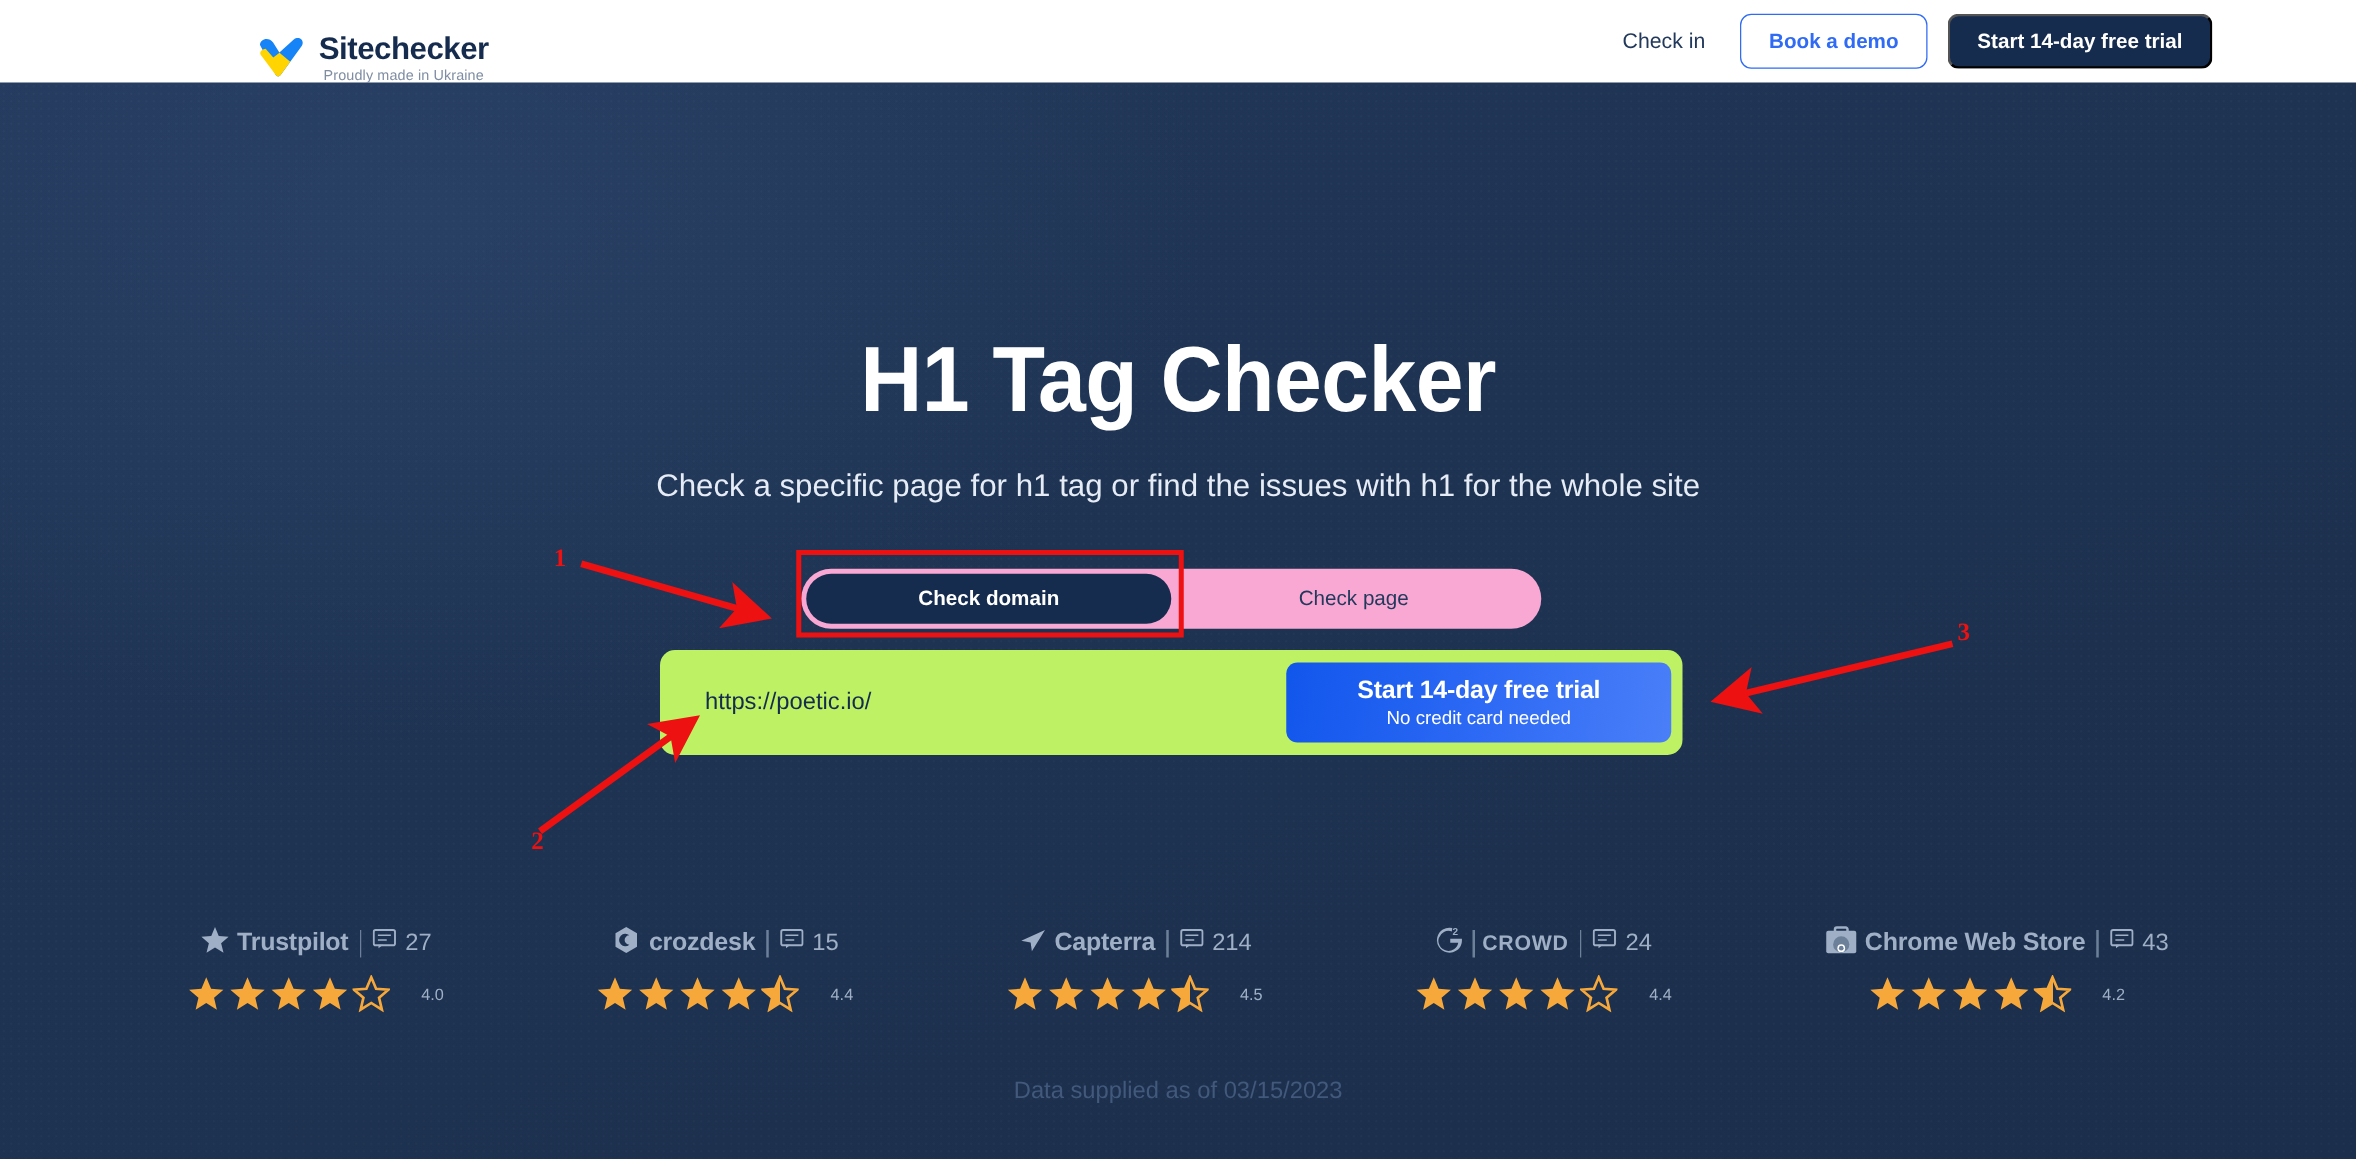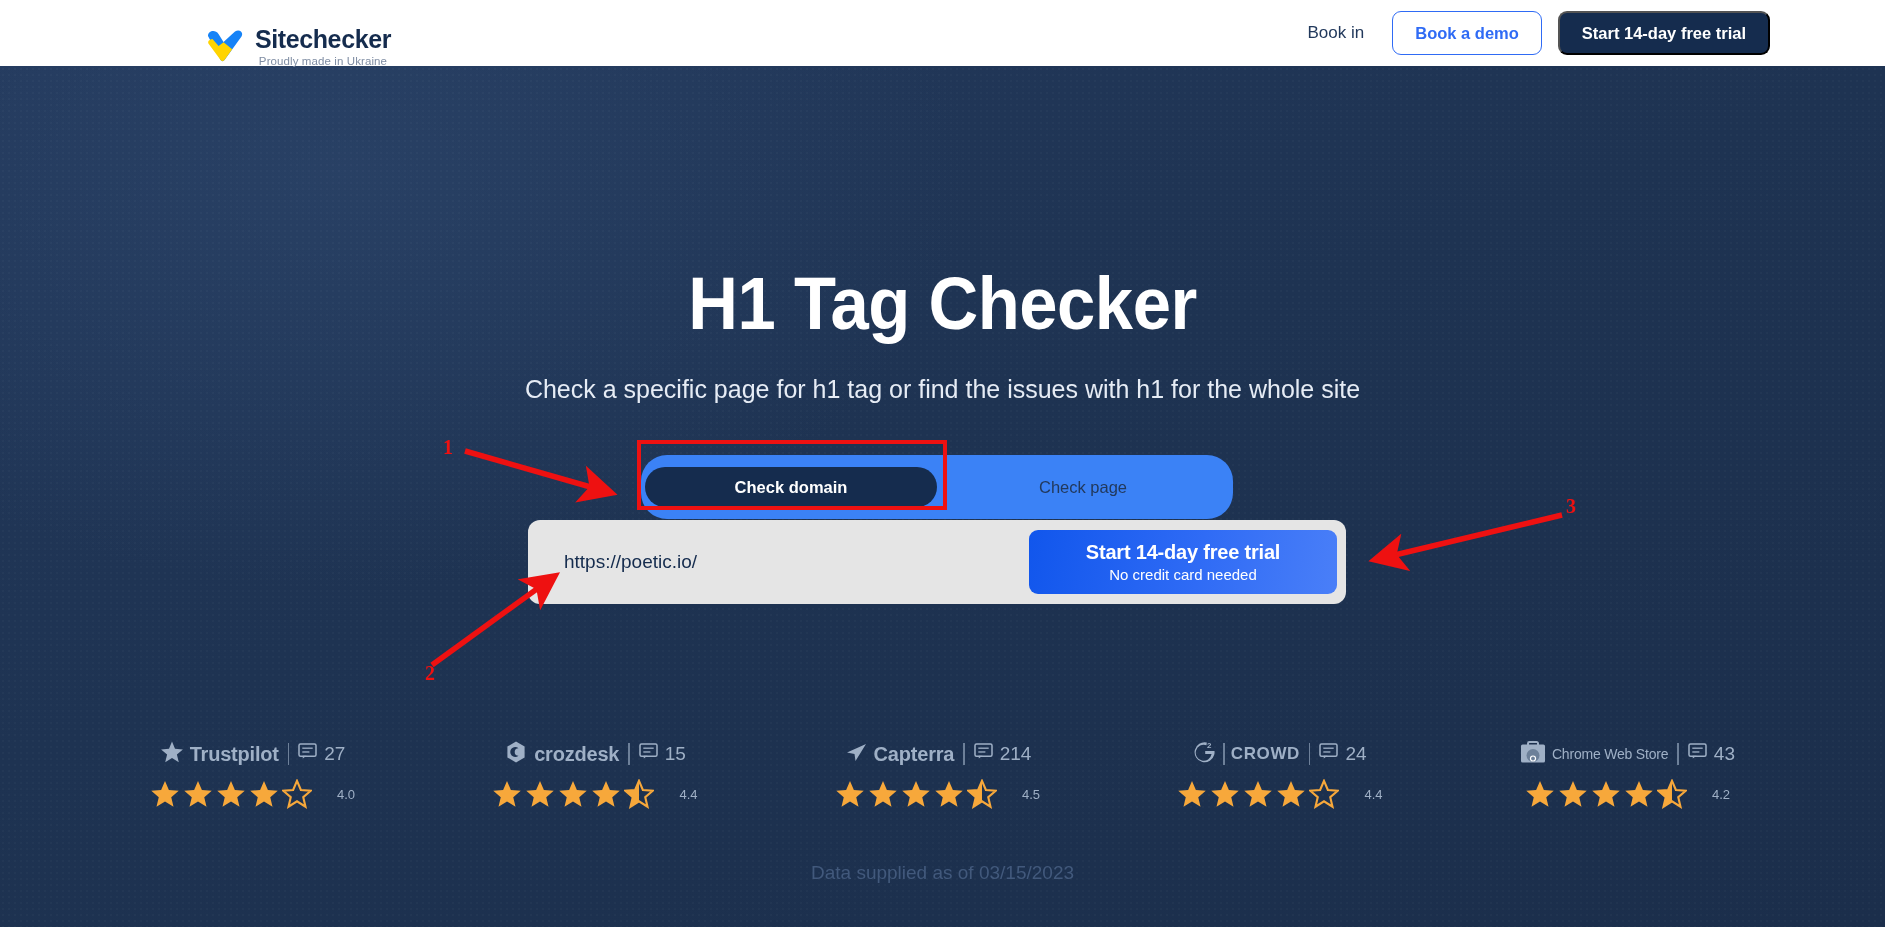--- a/index.html
+++ b/index.html
@@ -79,39 +79,39 @@
     transform:scaleX(0.93); transform-origin:center;
   }
   .h1-sub {
     position:absolute; left:0; top:375px; width:1885px; text-align:center;
     font-size:25px; color:#e6ecf5; font-weight:400;
   }
 
   
   .toggle {
     position:absolute; left:641px; top:455px;
-    width:592px; height:64px;
-    background:#3b82f6; border-radius:26px;
+    width:592px; height:48px;
+    background:#f9a8d4; border-radius:26px;
     display:flex; align-items:center; padding:4px;
     z-index:6;
   }
   .toggle-opt {
     flex:1 1 50%; height:40px; border-radius:22px;
     display:flex; align-items:center; justify-content:center;
     font-size:16.5px; cursor:pointer; color:#22395c;
   }
   .toggle-opt.active {
     background:#152c4e; color:#ffffff; font-weight:bold;
   }
 
   
   .searchbar {
     position:absolute; left:528px; top:520px;
     width:818px; height:84px;
-    background:#e5e5e5; border-radius:12px;
+    background:#bef264; border-radius:12px;
     display:flex; align-items:center; justify-content:center;
     padding:0 9px 0 36px;
     z-index:6;
   }
   .url-input {
     border:none; outline:none; background:transparent;
     font-family:"Liberation Sans", sans-serif;
     font-size:19px; color:#152c4e; flex:1 1 auto; height:60px;
   }
   .btn-cta {
@@ -126,21 +126,21 @@
 
   
   .ratings {
     position:absolute; left:150px; top:740px; width:1585px;
     display:flex; justify-content:space-between; align-items:flex-start;gap:13px;
   }
   .rating-card { display:flex; flex-direction:column; align-items:center; gap:11px; }
   .rating-top { display:flex; align-items:center; gap:9px; }
   .brand { display:flex; align-items:center; gap:6px; color:#9fb0c6; }
   .brand-name { font-size:20px; font-weight:bold; letter-spacing:-0.2px; white-space:nowrap; }
-  .brand-name.thin { font-weight:400; font-size:14px; }
+  .brand-name.thin { font-weight:700; font-size:20px; }
   .brand-name.cond { font-size:17px; letter-spacing:0.6px; }
   .vrule { width:1.5px; height:22px; background:#6d8099; }
   .reviews { display:flex; align-items:center; gap:7px; color:#9fb0c6; font-size:19px; }
   .rating-bottom { display:flex; align-items:center; gap:5px; }
   .stars { display:flex; align-items:center; gap:3px; }
   .score { font-size:13px; color:#9fb0c6; margin-left:20px; }
 
   .data-note {
     position:absolute; left:0; top:862px; width:1885px; text-align:center;
     font-size:19px; color:#42597c;
@@ -173,21 +173,21 @@
       </svg>
     </span>
     <span class="logo-text-block">
       <span class="logo-title">Sitechecker</span>
       <span class="logo-sub">Proudly made in Ukraine</span>
     </span>
   </div>
 
 
   <div class="header-right">
-    <span class="signin">Book in</span>
+    <span class="signin">Check in</span>
     <button class="btn-demo">Book a demo</button>
     <button class="btn-trial-top">Start 14-day free trial</button>
   </div>
 </div>
 
 <div class="hero"></div>
 
 <h1 class="h1-title">H1 Tag Checker</h1>
 <p class="h1-sub">Check a specific page for h1 tag or find the issues with h1 for the whole site</p>
 

